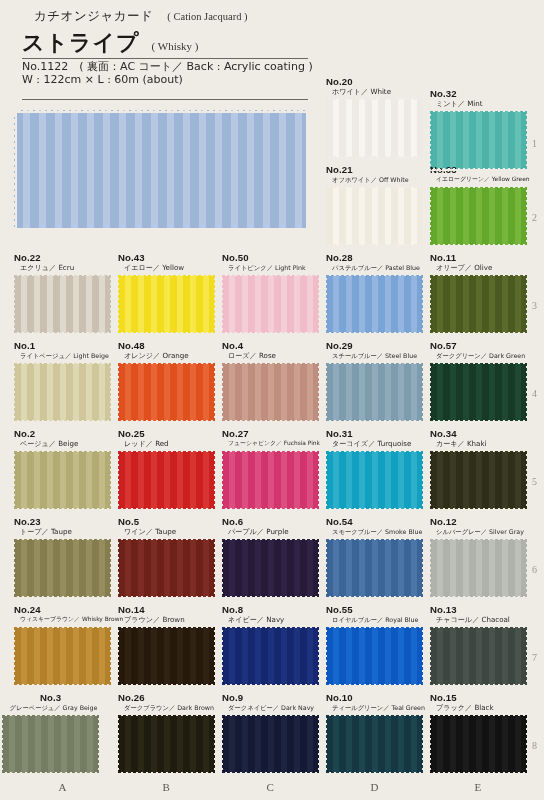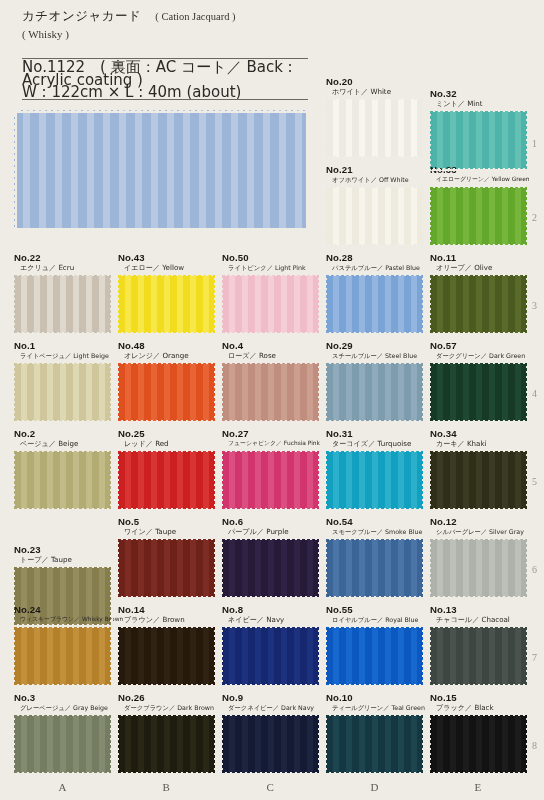--- a/index.html
+++ b/index.html
@@ -10,29 +10,29 @@
     font-family:"Liberation Sans","DejaVu Sans",sans-serif;
     color:#24211e;
     overflow:hidden;
     position:relative;
   }
   .page{position:relative;width:544px;height:800px;}
 
   
   .header{position:absolute;left:22px;top:8px;width:300px;}
   .hdr-row1{display:flex;align-items:baseline;gap:14px;}
-  .jp-small{font-size:12.5px;letter-spacing:.5px;color:#2a2724;font-family:Liberation Serif, serif;}
+  .jp-small{font-size:12.5px;letter-spacing:.5px;color:#2a2724;font-family:Liberation Serif, serif;margin-left:12px;}
   .en-small{font-size:10.5px;color:#3a3633;font-family:"Liberation Serif",serif;}
   .hdr-row2{display:flex;align-items:baseline;gap:12px;margin-top:3px;}
   .jp-big{font-size:22px;font-weight:bold;letter-spacing:1px;color:#1b1916;font-family:"DejaVu Sans",sans-serif;}
   .en-big{font-size:11px;color:#3a3633;font-family:"Liberation Serif",serif;}
   .rule{position:absolute;left:22px;width:286px;height:1px;background:#6c6760;}
   .rule.top{top:58px;}
   .rule.bot{top:99px;}
-  .spec{position:absolute;left:22px;top:61px;width:300px;font-size:15px;line-height:12.6px;color:#2b2825;font-family:"DejaVu Sans",sans-serif;}
+  .spec{position:absolute;left:22px;top:61px;width:300px;font-size:11px;line-height:12.6px;color:#2b2825;font-family:"DejaVu Sans",sans-serif;}
 
   
   .bigswatch{position:absolute;left:14px;top:110px;width:292px;height:118px;}
 
   
   .cell{position:absolute;}
   .lbl-no{font-size:9.6px;font-weight:bold;color:#1b1916;line-height:11px;letter-spacing:.1px;
           font-family:"Liberation Sans",sans-serif;}
   .lbl-name{font-size:7.1px;color:#2b2825;line-height:9px;white-space:nowrap;
             font-family:"DejaVu Sans",sans-serif;padding-left:6px;}
@@ -62,27 +62,28 @@
 <body>
 
 <div class="page">
 
   <div class="header">
     <div class="hdr-row1">
       <span class="jp-small">カチオンジャカード</span>
       <span class="en-small">( Cation Jacquard )</span>
     </div>
     <div class="hdr-row2">
+      <span class="jp-big">ストライプ</span>
       <span class="en-big">( Whisky )</span>
     </div>
   </div>
   <div class="rule top"></div>
   <div class="spec">
     <div>No.1122　( 裏面：AC コート／ Back : Acrylic coating )</div>
-    <div>W : 122cm × L : 40m  (about)</div>
+    <div>W : 122cm × L : 60m  (about)</div>
   </div>
   <div class="rule bot"></div>
 
   <div class="bigswatch" id="big-swatch" style="background: repeating-linear-gradient(90deg, rgb(157, 182, 216) 0px, rgb(157, 182, 216) 8.8px, rgb(182, 200, 226) 8.8px, rgb(182, 200, 226) 16px); position: absolute;">
       <div style="position: absolute; left: -1px; right: -1px; top: -2px; height: 5px; background: linear-gradient(135deg, rgb(239, 236, 229) 40%, transparent 41%) 0px 0px / 6px 5px repeat-x, linear-gradient(225deg, rgb(239, 236, 229) 40%, transparent 41%) 0px 0px / 6px 5px repeat-x;"></div>
       <div style="position: absolute; left: -1px; right: -1px; top: -2px; height: 5px; background: linear-gradient(135deg, rgb(239, 236, 229) 40%, transparent 41%) 0px 0px / 6px 5px repeat-x, linear-gradient(225deg, rgb(239, 236, 229) 40%, transparent 41%) 0px 0px / 6px 5px repeat-x; transform: scaleY(-1);"></div>
       <div style="position: absolute; top: -1px; bottom: -1px; left: -2px; width: 5px; background: linear-gradient(45deg, rgb(239, 236, 229) 40%, transparent 41%) 0px 0px / 5px 6px repeat-y, linear-gradient(135deg, rgb(239, 236, 229) 40%, transparent 41%) 0px 0px / 5px 6px repeat-y;"></div>
       <div style="position: absolute; top: -1px; bottom: -1px; left: -2px; width: 5px; background: linear-gradient(45deg, rgb(239, 236, 229) 40%, transparent 41%) 0px 0px / 5px 6px repeat-y, linear-gradient(135deg, rgb(239, 236, 229) 40%, transparent 41%) 0px 0px / 5px 6px repeat-y; transform: scaleX(-1);"></div>
     </div>
 
@@ -289,21 +290,21 @@
         <div class="lbl-no">No.34</div>
         <div class="lbl-name">カーキ／ Khaki</div>
         <div class="sw-wrap" style="width: 97px; height: 58px; margin-top: 3px; position: relative;">
           <div class="swatch" style="width: 97px; height: 58px; background: repeating-linear-gradient(90deg, rgb(47, 46, 24) 0px, rgb(47, 46, 24) 7.15px, rgb(59, 58, 34) 7.15px, rgb(59, 58, 34) 13px);"></div>
           <div class="zig-t" style="height: 4px; background: linear-gradient(135deg, rgb(239, 236, 229) 40%, transparent 41%) 0px 0px / 5px 4px repeat-x, linear-gradient(225deg, rgb(239, 236, 229) 40%, transparent 41%) 0px 0px / 5px 4px repeat-x;"></div>
           <div class="zig-b" style="height: 4px; background: linear-gradient(135deg, rgb(239, 236, 229) 40%, transparent 41%) 0px 0px / 5px 4px repeat-x, linear-gradient(225deg, rgb(239, 236, 229) 40%, transparent 41%) 0px 0px / 5px 4px repeat-x;"></div>
           <div class="zig-l" style="width: 4px; background: linear-gradient(45deg, rgb(239, 236, 229) 40%, transparent 41%) 0px 0px / 4px 5px repeat-y, linear-gradient(135deg, rgb(239, 236, 229) 40%, transparent 41%) 0px 0px / 4px 5px repeat-y;"></div>
           <div class="zig-r" style="width: 4px; background: linear-gradient(45deg, rgb(239, 236, 229) 40%, transparent 41%) 0px 0px / 4px 5px repeat-y, linear-gradient(135deg, rgb(239, 236, 229) 40%, transparent 41%) 0px 0px / 4px 5px repeat-y;"></div>
         </div>
       </div>
-      <div class="cell" style="left: 14px; top: 544px;">
+      <div class="cell" style="left: 14px; top: 516px;">
         <div class="lbl-no">No.23</div>
         <div class="lbl-name">トープ／ Taupe</div>
         <div class="sw-wrap" style="width: 97px; height: 58px; margin-top: 3px; position: relative;">
           <div class="swatch" style="width: 97px; height: 58px; background: repeating-linear-gradient(90deg, rgb(134, 125, 79) 0px, rgb(134, 125, 79) 7.15px, rgb(150, 141, 94) 7.15px, rgb(150, 141, 94) 13px);"></div>
           <div class="zig-t" style="height: 4px; background: linear-gradient(135deg, rgb(239, 236, 229) 40%, transparent 41%) 0px 0px / 5px 4px repeat-x, linear-gradient(225deg, rgb(239, 236, 229) 40%, transparent 41%) 0px 0px / 5px 4px repeat-x;"></div>
           <div class="zig-b" style="height: 4px; background: linear-gradient(135deg, rgb(239, 236, 229) 40%, transparent 41%) 0px 0px / 5px 4px repeat-x, linear-gradient(225deg, rgb(239, 236, 229) 40%, transparent 41%) 0px 0px / 5px 4px repeat-x;"></div>
           <div class="zig-l" style="width: 4px; background: linear-gradient(45deg, rgb(239, 236, 229) 40%, transparent 41%) 0px 0px / 4px 5px repeat-y, linear-gradient(135deg, rgb(239, 236, 229) 40%, transparent 41%) 0px 0px / 4px 5px repeat-y;"></div>
           <div class="zig-r" style="width: 4px; background: linear-gradient(45deg, rgb(239, 236, 229) 40%, transparent 41%) 0px 0px / 4px 5px repeat-y, linear-gradient(135deg, rgb(239, 236, 229) 40%, transparent 41%) 0px 0px / 4px 5px repeat-y;"></div>
         </div>
       </div>
@@ -399,21 +400,21 @@
         <div class="lbl-no">No.13</div>
         <div class="lbl-name">チャコール／ Chacoal</div>
         <div class="sw-wrap" style="width: 97px; height: 58px; margin-top: 3px; position: relative;">
           <div class="swatch" style="width: 97px; height: 58px; background: repeating-linear-gradient(90deg, rgb(62, 70, 65) 0px, rgb(62, 70, 65) 7.15px, rgb(74, 82, 77) 7.15px, rgb(74, 82, 77) 13px);"></div>
           <div class="zig-t" style="height: 4px; background: linear-gradient(135deg, rgb(239, 236, 229) 40%, transparent 41%) 0px 0px / 5px 4px repeat-x, linear-gradient(225deg, rgb(239, 236, 229) 40%, transparent 41%) 0px 0px / 5px 4px repeat-x;"></div>
           <div class="zig-b" style="height: 4px; background: linear-gradient(135deg, rgb(239, 236, 229) 40%, transparent 41%) 0px 0px / 5px 4px repeat-x, linear-gradient(225deg, rgb(239, 236, 229) 40%, transparent 41%) 0px 0px / 5px 4px repeat-x;"></div>
           <div class="zig-l" style="width: 4px; background: linear-gradient(45deg, rgb(239, 236, 229) 40%, transparent 41%) 0px 0px / 4px 5px repeat-y, linear-gradient(135deg, rgb(239, 236, 229) 40%, transparent 41%) 0px 0px / 4px 5px repeat-y;"></div>
           <div class="zig-r" style="width: 4px; background: linear-gradient(45deg, rgb(239, 236, 229) 40%, transparent 41%) 0px 0px / 4px 5px repeat-y, linear-gradient(135deg, rgb(239, 236, 229) 40%, transparent 41%) 0px 0px / 4px 5px repeat-y;"></div>
         </div>
       </div>
-      <div class="cell" style="left: 14px; top: 692px;">
+      <div class="cell" style="left: 2px; top: 692px; text-align: center;">
         <div class="lbl-no">No.3</div>
         <div class="lbl-name" style="font-size: 6.3px;">グレーベージュ／ Gray Beige</div>
         <div class="sw-wrap" style="width: 97px; height: 58px; margin-top: 3px; position: relative;">
           <div class="swatch" style="width: 97px; height: 58px; background: repeating-linear-gradient(90deg, rgb(116, 124, 98) 0px, rgb(116, 124, 98) 7.15px, rgb(130, 138, 112) 7.15px, rgb(130, 138, 112) 13px);"></div>
           <div class="zig-t" style="height: 4px; background: linear-gradient(135deg, rgb(239, 236, 229) 40%, transparent 41%) 0px 0px / 5px 4px repeat-x, linear-gradient(225deg, rgb(239, 236, 229) 40%, transparent 41%) 0px 0px / 5px 4px repeat-x;"></div>
           <div class="zig-b" style="height: 4px; background: linear-gradient(135deg, rgb(239, 236, 229) 40%, transparent 41%) 0px 0px / 5px 4px repeat-x, linear-gradient(225deg, rgb(239, 236, 229) 40%, transparent 41%) 0px 0px / 5px 4px repeat-x;"></div>
           <div class="zig-l" style="width: 4px; background: linear-gradient(45deg, rgb(239, 236, 229) 40%, transparent 41%) 0px 0px / 4px 5px repeat-y, linear-gradient(135deg, rgb(239, 236, 229) 40%, transparent 41%) 0px 0px / 4px 5px repeat-y;"></div>
           <div class="zig-r" style="width: 4px; background: linear-gradient(45deg, rgb(239, 236, 229) 40%, transparent 41%) 0px 0px / 4px 5px repeat-y, linear-gradient(135deg, rgb(239, 236, 229) 40%, transparent 41%) 0px 0px / 4px 5px repeat-y;"></div>
         </div>
       </div>

